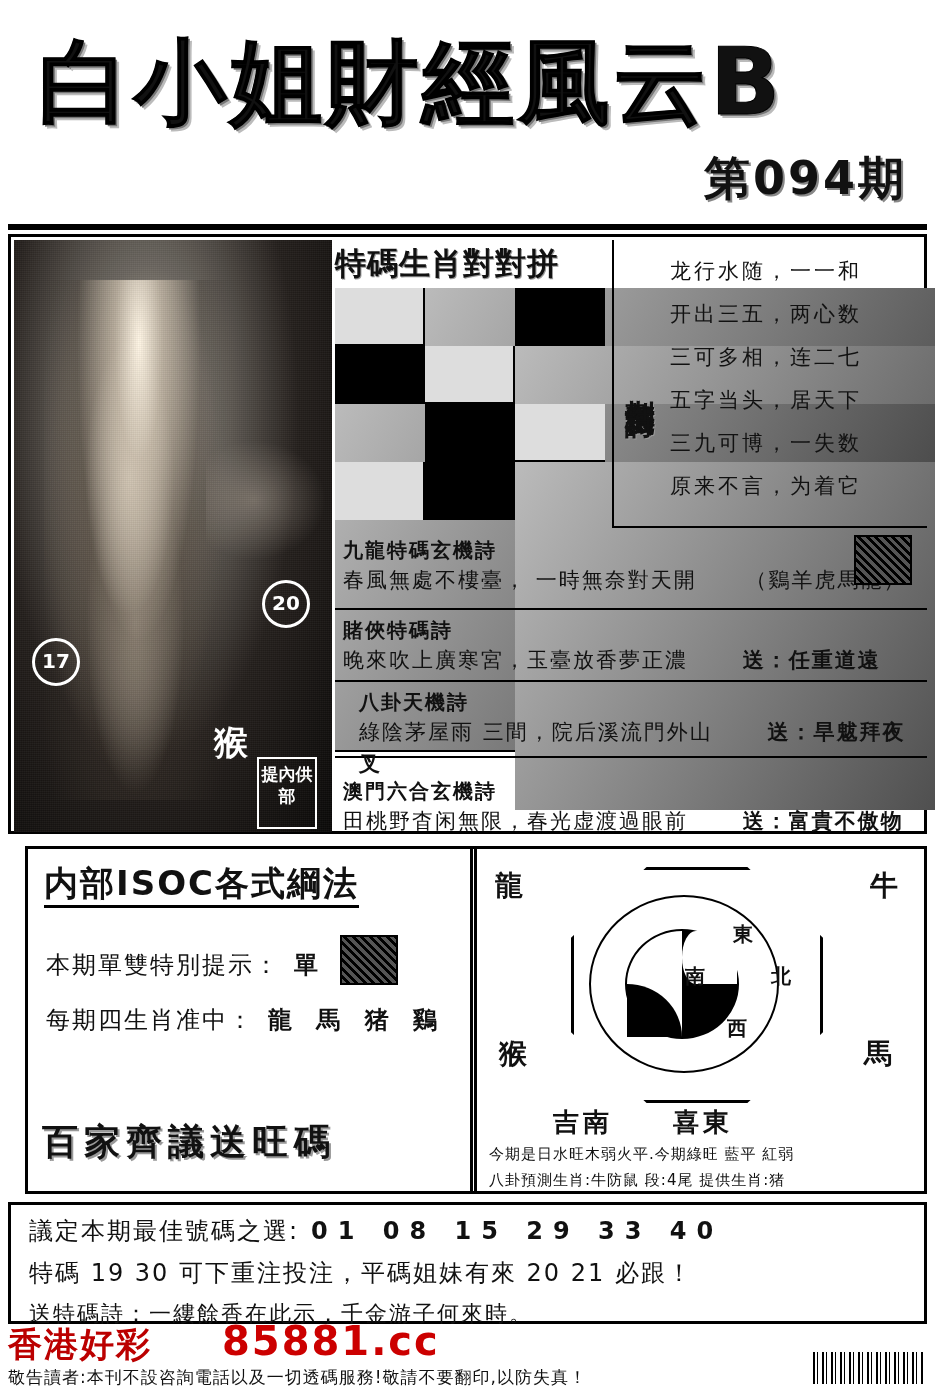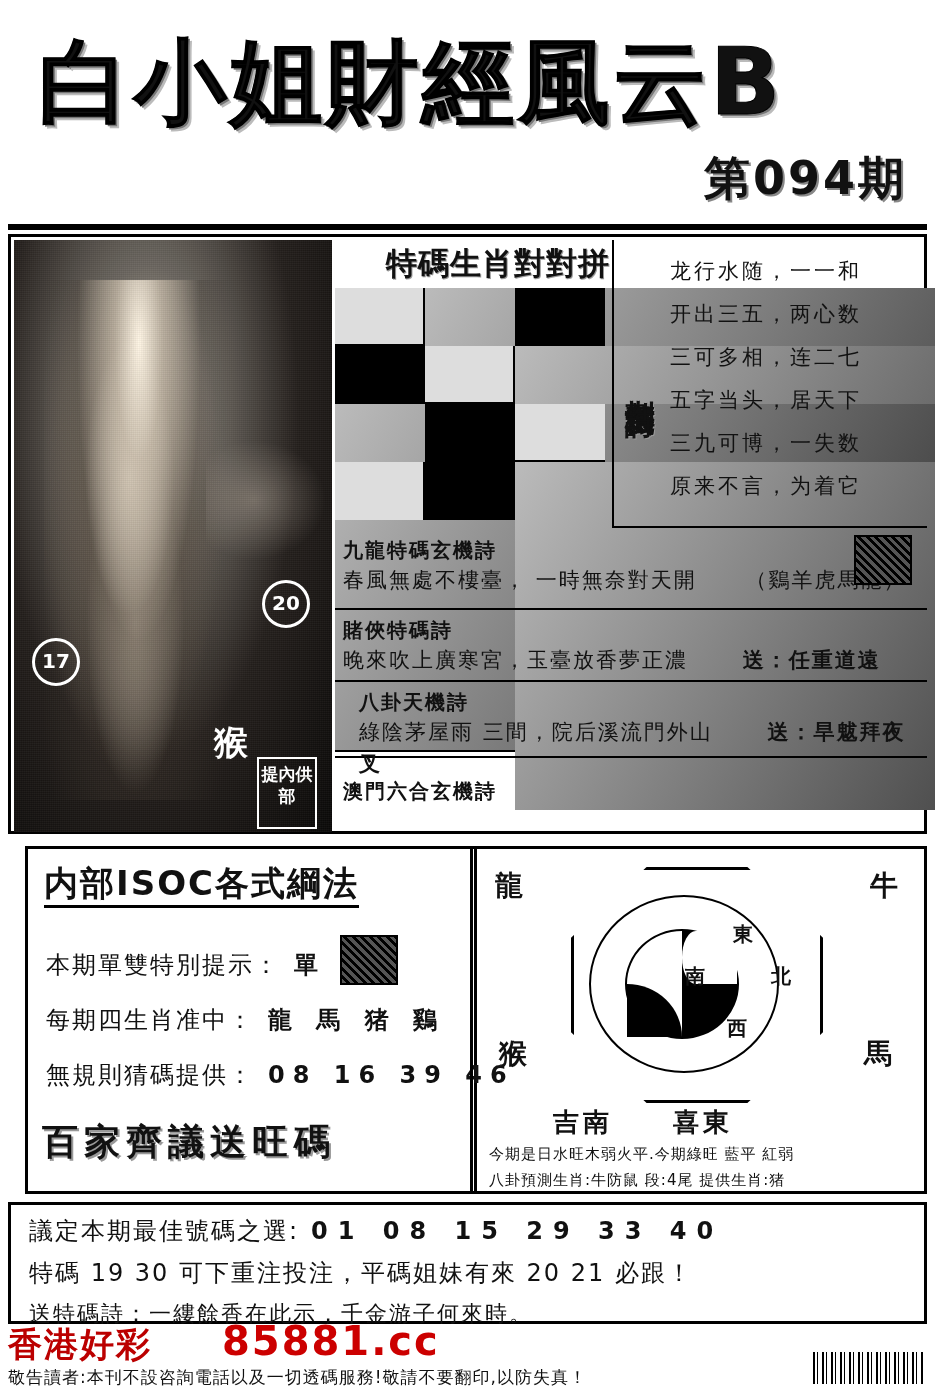--- a/index.html
+++ b/index.html
@@ -71,21 +71,21 @@
     position:absolute;left:243px;top:517px;width:60px;height:72px;
     border:2px solid #fff;color:#fff;font-size:17px;line-height:22px;
     text-align:center;padding-top:4px;box-sizing:border-box;font-weight:bold;
   }
   .monkey-char{position:absolute;left:200px;top:480px;color:#fff;font-size:34px;font-weight:bold;}
 
   
   .zm-head{
     position:absolute;left:324px;top:3px;width:275px;height:48px;
     border-bottom:2px solid #000;
-    font-size:31px;font-weight:bold;color:#111;text-align:right;line-height:46px;
+    font-size:31px;font-weight:bold;color:#111;text-align:left;line-height:46px;
     letter-spacing:1px;
     text-shadow:1px 1px 0 #999;
   }
   .zm-grid{position:absolute;left:324px;top:51px;width:275px;height:240px;border-bottom:2px solid #000;}
   .zm-cell{position:absolute;width:90px;height:58px;border-right:2px solid #000;border-bottom:2px solid #000;box-sizing:border-box;
     background:#000;}
   .zm-cell.light{background:#ddd;}
   .zm-cell.mid{background:linear-gradient(120deg,#bbb 0%,#333 70%);}
 
   
@@ -263,36 +263,37 @@
     <div class="pblock pb3">
       <div class="ph">八卦天機詩</div>
       <div class="pc">
         <span>綠陰茅屋雨 三間，院后溪流門外山</span>
         <span class="send" style="margin-left:46px;">送：旱魃拜夜叉</span>
       </div>
     </div>
 
     <div class="pblock pb4">
       <div class="ph">澳門六合玄機詩</div>
+      <div class="pc">
+        <span>田桃野杳闲無限，春光虚渡過眼前</span>
+        <span class="send" style="margin-left:46px;">送：富貴不傲物</span>
+      </div>
     </div>
   </div>
 
   <div class="mid">
 
     <div class="mid-left">
       <div class="isoc-title"><span class="u">内部ISOC各式綱法</span></div>
       <div class="stamp2"></div>
       <div class="isoc-row r1">
         <span>本期單雙特別提示：</span><span class="val">單</span>
       </div>
       <div class="isoc-row r2">
         <span>每期四生肖准中：</span><span class="val">龍 馬 猪 鷄</span>
-      </div>
-      <div class="isoc-row r3">
-        <span>無規則猜碼提供：</span><span class="val">08 16 39 46</span>
       </div>
       <div class="bottom-banner">百家齊議送旺碼</div>
     </div>
 
     <div class="mid-right">
       <div class="bg-corner bg-tl">龍</div>
       <div class="bg-corner bg-tr">牛</div>
       <div class="bg-corner bg-bl">猴</div>
       <div class="bg-corner bg-br">馬</div>
 

